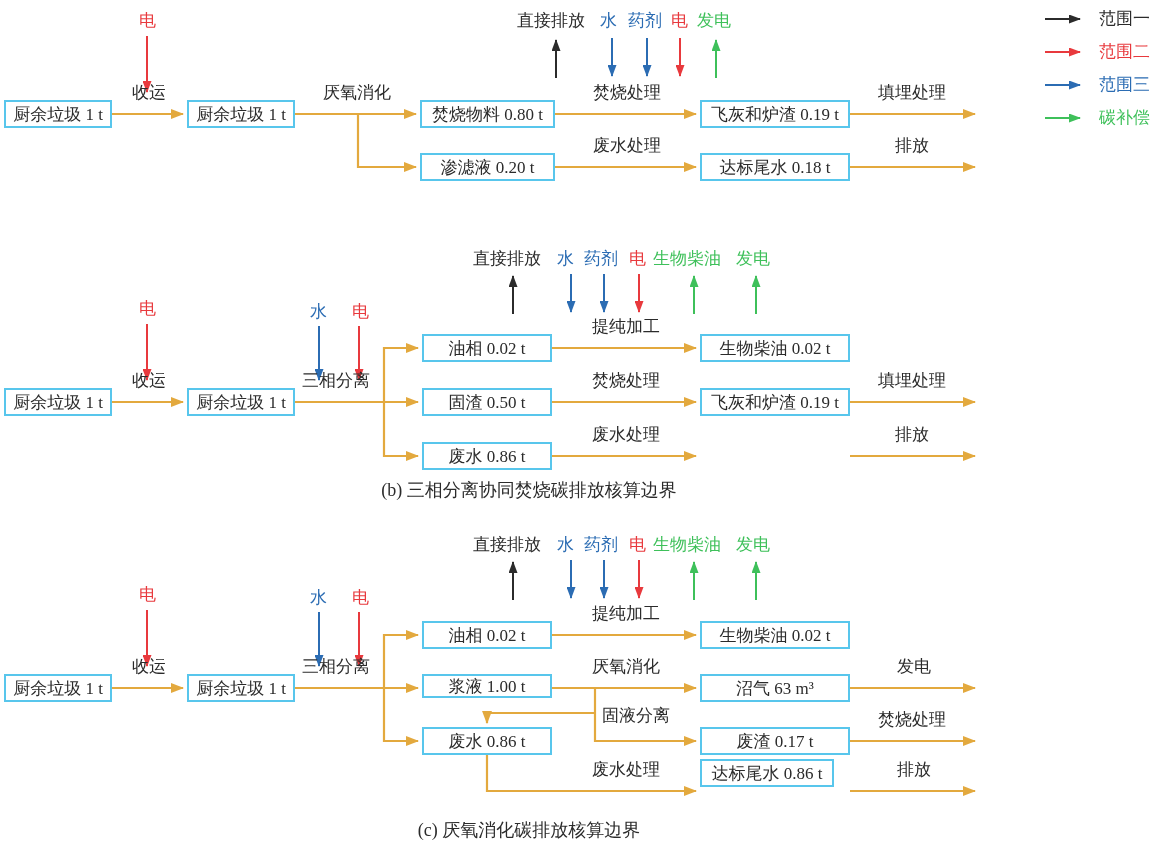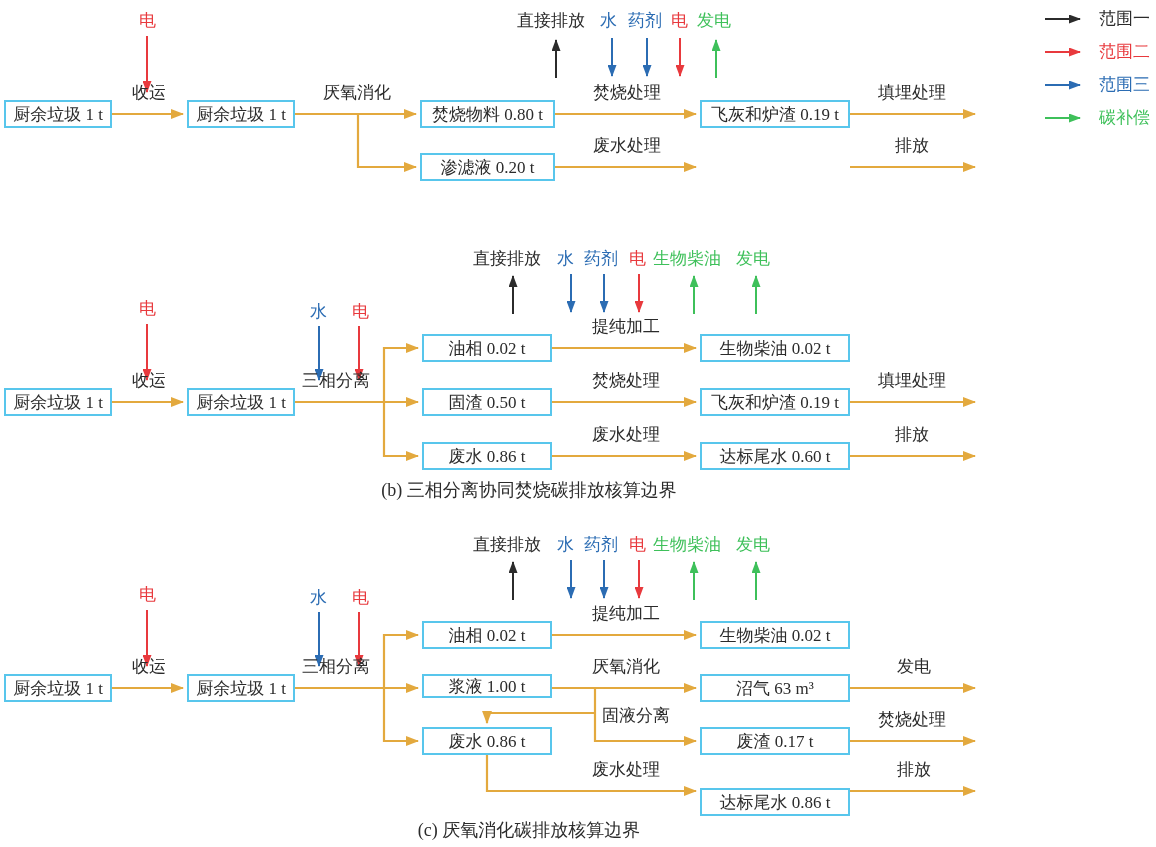--- a/index.html
+++ b/index.html
@@ -87,20 +87,21 @@
       <line class="bl" x1="612" y1="38" x2="612" y2="76" marker-end="url(#mk-blue)"></line>
       <line class="bl" x1="647" y1="38" x2="647" y2="76" marker-end="url(#mk-blue)"></line>
       <line class="rl" x1="680" y1="38" x2="680" y2="76" marker-end="url(#mk-red)"></line>
       <line class="grl" x1="716" y1="78" x2="716" y2="40" marker-end="url(#mk-green)"></line>
     </svg>
     <div class="box" style="left:4px;top:100px;width:108px;height:28px">厨余垃圾 1 t</div>
     <div class="box" style="left:187px;top:100px;width:108px;height:28px">厨余垃圾 1 t</div>
     <div class="box" style="left:420px;top:100px;width:135px;height:28px">焚烧物料 0.80 t</div>
     <div class="box" style="left:420px;top:153px;width:135px;height:28px">渗滤液 0.20 t</div>
     <div class="box" style="left:700px;top:100px;width:150px;height:28px">飞灰和炉渣 0.19 t</div>
+    <div class="box" style="left:700px;top:153px;width:150px;height:28px">达标尾水 0.18 t</div>
     <span class="lbl red" style="left:139px;top:12px">电</span>
     <span class="lbl" style="left:132px;top:84px">收运</span>
     <span class="lbl" style="left:323px;top:84px">厌氧消化</span>
     <span class="lbl" style="left:517px;top:12px">直接排放</span>
     <span class="lbl blue" style="left:600px;top:12px">水</span>
     <span class="lbl blue" style="left:628px;top:12px">药剂</span>
     <span class="lbl red" style="left:671px;top:12px">电</span>
     <span class="lbl green" style="left:697px;top:12px">发电</span>
     <span class="lbl" style="left:593px;top:84px">焚烧处理</span>
     <span class="lbl" style="left:878px;top:84px">填埋处理</span>
@@ -129,21 +130,20 @@
       <line class="grl" x1="694" y1="69" x2="694" y2="31" marker-end="url(#mk-green)"></line>
       <line class="grl" x1="756" y1="69" x2="756" y2="31" marker-end="url(#mk-green)"></line>
     </svg>
     <div class="box" style="left:4px;top:143px;width:108px;height:28px">厨余垃圾 1 t</div>
     <div class="box" style="left:187px;top:143px;width:108px;height:28px">厨余垃圾 1 t</div>
     <div class="box" style="left:422px;top:89px;width:130px;height:28px">油相 0.02 t</div>
     <div class="box" style="left:422px;top:143px;width:130px;height:28px">固渣 0.50 t</div>
     <div class="box" style="left:422px;top:197px;width:130px;height:28px">废水 0.86 t</div>
     <div class="box" style="left:700px;top:89px;width:150px;height:28px">生物柴油 0.02 t</div>
     <div class="box" style="left:700px;top:143px;width:150px;height:28px">飞灰和炉渣 0.19 t</div>
-    <div class="box" style="left:700px;top:197px;width:150px;height:28px">达标尾水 0.60 t</div>
     <span class="lbl red" style="left:139px;top:55px">电</span>
     <span class="lbl" style="left:132px;top:127px">收运</span>
     <span class="lbl blue" style="left:310px;top:58px">水</span>
     <span class="lbl red" style="left:352px;top:58px">电</span>
     <span class="lbl" style="left:302px;top:127px">三相分离</span>
     <span class="lbl" style="left:473px;top:5px">直接排放</span>
     <span class="lbl blue" style="left:557px;top:5px">水</span>
     <span class="lbl blue" style="left:584px;top:5px">药剂</span>
     <span class="lbl red" style="left:629px;top:5px">电</span>
     <span class="lbl green" style="left:653px;top:5px">生物柴油</span>
@@ -181,21 +181,21 @@
       <line class="grl" x1="756" y1="70" x2="756" y2="32" marker-end="url(#mk-green)"></line>
     </svg>
     <div class="box" style="left:4px;top:144px;width:108px;height:28px">厨余垃圾 1 t</div>
     <div class="box" style="left:187px;top:144px;width:108px;height:28px">厨余垃圾 1 t</div>
     <div class="box" style="left:422px;top:91px;width:130px;height:28px">油相 0.02 t</div>
     <div class="box" style="left:422px;top:144px;width:130px;height:24px">浆液 1.00 t</div>
     <div class="box" style="left:422px;top:197px;width:130px;height:28px">废水 0.86 t</div>
     <div class="box" style="left:700px;top:91px;width:150px;height:28px">生物柴油 0.02 t</div>
     <div class="box" style="left:700px;top:144px;width:150px;height:28px">沼气 63 m³</div>
     <div class="box" style="left:700px;top:197px;width:150px;height:28px">废渣 0.17 t</div>
-    <div class="box" style="left:700px;top:258px;width:150px;height:28px">达标尾水 0.86 t</div>
+    <div class="box" style="left:700px;top:229px;width:134px;height:28px">达标尾水 0.86 t</div>
     <span class="lbl red" style="left:139px;top:56px">电</span>
     <span class="lbl" style="left:132px;top:128px">收运</span>
     <span class="lbl blue" style="left:310px;top:59px">水</span>
     <span class="lbl red" style="left:352px;top:59px">电</span>
     <span class="lbl" style="left:302px;top:128px">三相分离</span>
     <span class="lbl" style="left:473px;top:6px">直接排放</span>
     <span class="lbl blue" style="left:557px;top:6px">水</span>
     <span class="lbl blue" style="left:584px;top:6px">药剂</span>
     <span class="lbl red" style="left:629px;top:6px">电</span>
     <span class="lbl green" style="left:653px;top:6px">生物柴油</span>

